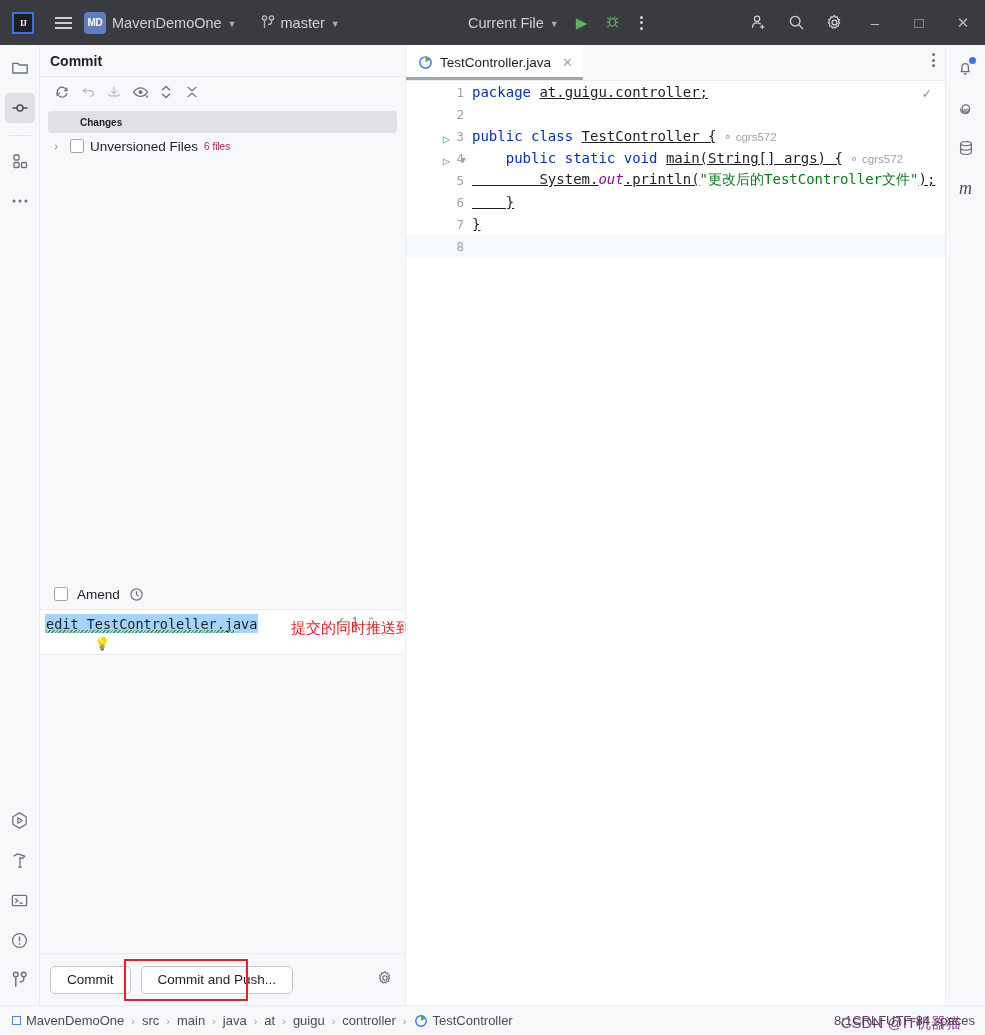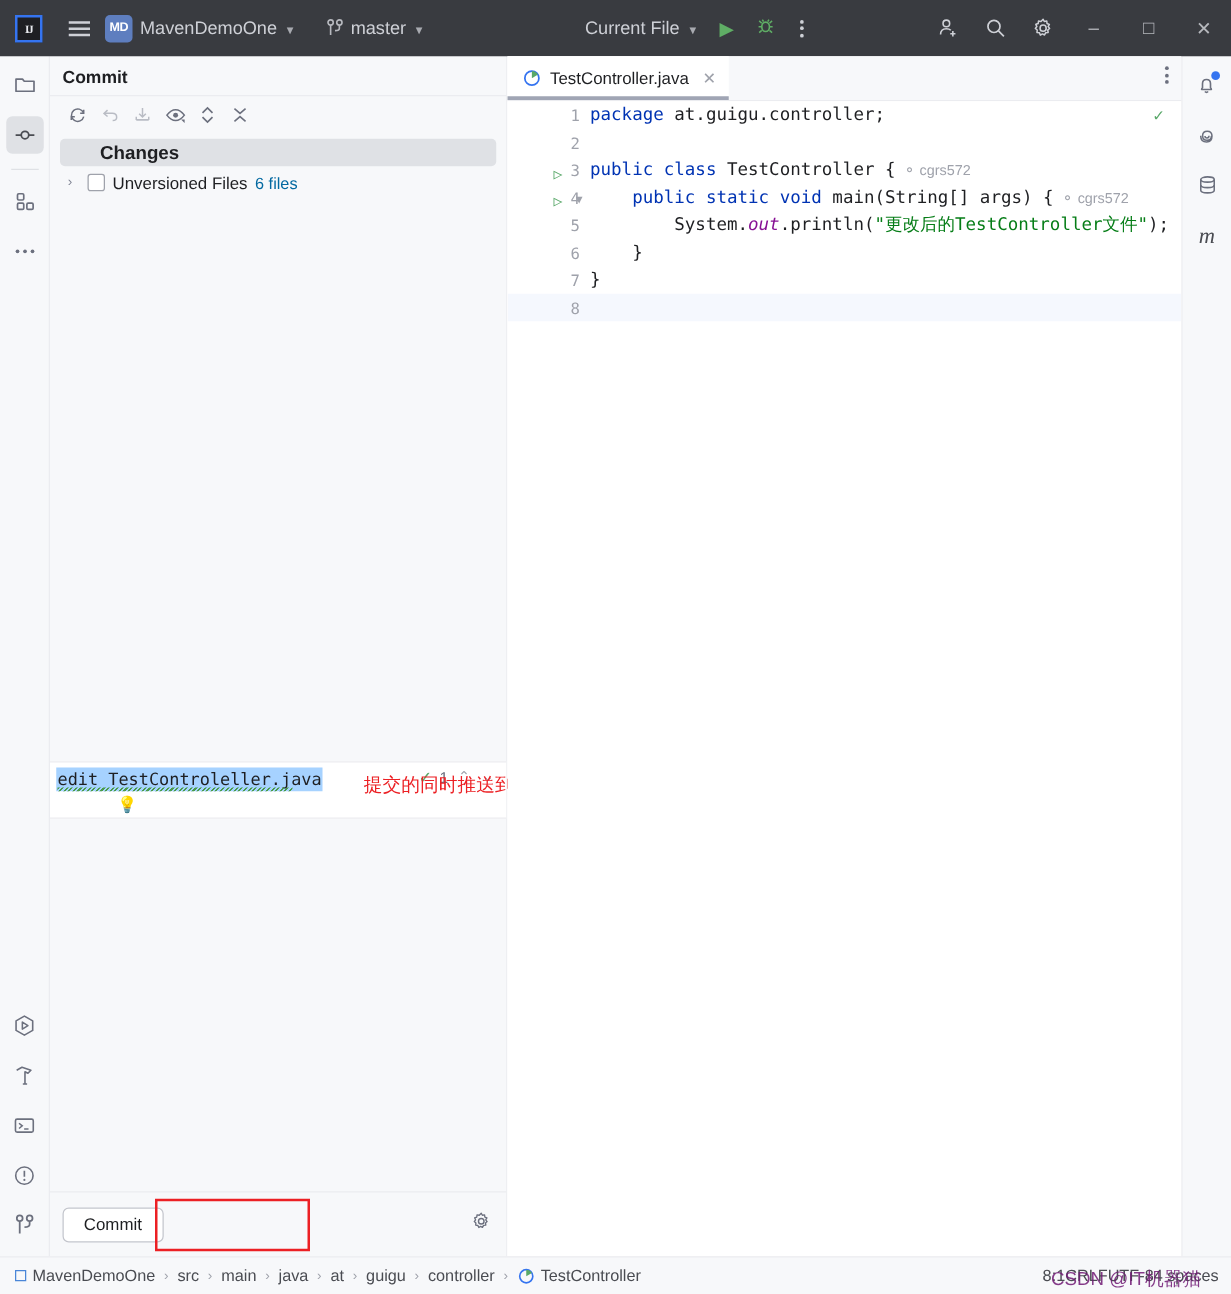--- a/index.html
+++ b/index.html
@@ -73,28 +73,28 @@
   }
   .cp-header { height: 32px; display: flex; align-items: center; padding: 0 0 0 10px;
      font-size: 14px; font-weight: bold; color: #1e1f22; border-bottom: 1px solid #ebecf0; }
   .cp-toolbar { height: 30px; display: flex; align-items: center; gap: 2px; padding: 0 10px; }
   .tool-ic { width: 24px; height: 24px; display: flex; align-items: center;
      justify-content: center; cursor: pointer; color: #6c707e; border-radius: 4px; }
   .tool-ic.dim { color: #b9bcc4; }
   .changes-row {
     margin: 4px 8px 0 8px; height: 22px; background: #dfe1e5; border-radius: 4px;
     display: flex; align-items: center; padding-left: 32px;
-    font-size: 15px; font-weight: bold; color: #1e1f22; cursor: pointer;
+    font-size: 10px; font-weight: bold; color: #1e1f22; cursor: pointer;
   }
   .file-row { height: 26px; display: flex; align-items: center; padding-left: 8px;
      gap: 6px; font-size: 13.5px; color: #1e1f22; cursor: pointer; }
   .tw-arrow { width: 16px; text-align: center; color: #818594; font-size: 11px; }
   .cb { width: 14px; height: 14px; border: 1.3px solid #9fa2ab; border-radius: 2.5px;
       background: #fff; display: inline-block; flex: 0 0 14px; cursor: pointer; }
-  .file-count { color: #0369a1; font-size: 13px; }
+  .file-count { color: #be185d; font-size: 10px; }
   .cp-spacer { flex: 1 1 auto; }
   .amend-row { height: 30px; display: flex; align-items: center; gap: 9px;
      padding-left: 14px; font-size: 13.5px; color: #1e1f22; }
   .msg-area {
     position: relative; background: #fff; border-top: 1px solid #ebecf0;
     border-bottom: 1px solid #ebecf0; height: 46px; padding: 4px 0 0 0;
   }
   .msg-text {
     font-family: "DejaVu Sans Mono", monospace; font-size: 13.5px; color: #1e1f22;
     background: #a6d2ff; display: inline-block; padding: 1px 1px 0 1px;
@@ -138,21 +138,21 @@
   .code-area { flex: 1 1 auto; background: #fff; position: relative; overflow: hidden;
      font-family: "DejaVu Sans Mono", monospace; font-size: 14px; }
   .code-line { height: 22px; display: flex; align-items: center; position: relative; white-space: pre; }
   .code-line.cur { background: #f5f8fe; }
   .gutter { width: 64px; flex: 0 0 64px; text-align: right; padding-right: 6px;
      color: #9fa2ab; font-size: 12.5px; position: relative; }
   .grun { position: absolute; right: 20px; top: 3px; color: #59a869; font-size: 12px; cursor: pointer; }
   .gfold { position: absolute; right: 4px; top: 4px; color: #9fa2ab; font-size: 9px; cursor: pointer; }
   .code-text { padding-left: 2px; }
   .kw { color: #0033b3; }
-  .pl { color: #1e1f22; }
+  .pl { color: #1e1f22; text-decoration: underline; }
   .str { color: #067d17; }
   .fld { color: #871094; font-style: italic; }
   .author { color: #9fa2ab; font-size: 11.5px; font-family: "Liberation Sans", sans-serif; }
   .check-ok { position: absolute; right: 14px; top: 4px; color: #59a869; font-size: 14px; }
 
   
   .statusbar {
     height: 30px; flex: 0 0 30px; background: #f7f8fa; border-top: 1px solid #ebecf0;
     display: flex; align-items: center; font-size: 13px; color: #4a4c52; position: relative;
   }
@@ -360,39 +360,50 @@
 
       <div class="file-row">
         <span class="tw-arrow">›</span>
         <span class="cb"></span>
         <span>Unversioned Files</span>
         <span class="file-count">6 files</span>
       </div>
 
       <div class="cp-spacer"></div>
 
+      <div class="amend-row">
+        <span class="cb"></span>
+        <span>Amend</span>
+        <span style="color:#6c707e;display:flex">
+          <svg width="15" height="15" viewBox="0 0 16 16">
+            <circle cx="8" cy="8" r="6" fill="none" stroke="#6c707e" stroke-width="1.25"></circle>
+            <path d="M8 4.6 V8.2 L10.4 9.6" fill="none" stroke="#6c707e" stroke-width="1.25"></path>
+          </svg>
+        </span>
+      </div>
 
       <div class="msg-area">
         <span class="msg-text">edit TestControleller.java</span>
         <span class="squiggle" style="left:6px;width:188px;top:20px"></span>
         <span class="bulb">💡</span>
         <div class="msg-right">
           <span class="inspect-ok">✓</span>
           <span>1</span>
           <span class="arrow-btn">⌃</span>
           <span class="arrow-btn">⌄</span>
         </div>
       </div>
 
       <div class="cp-filler">
         <div class="annot">提交的同时推送到远程仓库</div>
       </div>
 
       <div class="btn-bar">
         <div class="btn">Commit</div>
+        <div class="btn">Commit and Push...</div>
         <div class="red-box"></div>
         <div class="gear-right">
           <svg width="16" height="16" viewBox="0 0 18 18">
             <circle cx="9" cy="9" r="2.5" fill="none" stroke="#6c707e" stroke-width="1.3"></circle>
             <path d="M9 1.8 L10 3.6 L12 3.2 L12.2 5.2 L14.1 6 L13 7.7 L14.3 9.3 L12.8 10.5 L13.1 12.5 L11.1 12.7 L10.1 14.5 L8.4 13.6 L6.8 14.6 L6 12.8 L4 12.5 L4.2 10.5 L2.7 9.3 L3.9 7.7 L3 5.9 L5 5.2 L5.2 3.2 L7.2 3.6 Z" fill="none" stroke="#6c707e" stroke-width="1.2" stroke-linejoin="round"></path>
           </svg>
         </div>
       </div>
     </div>
 

